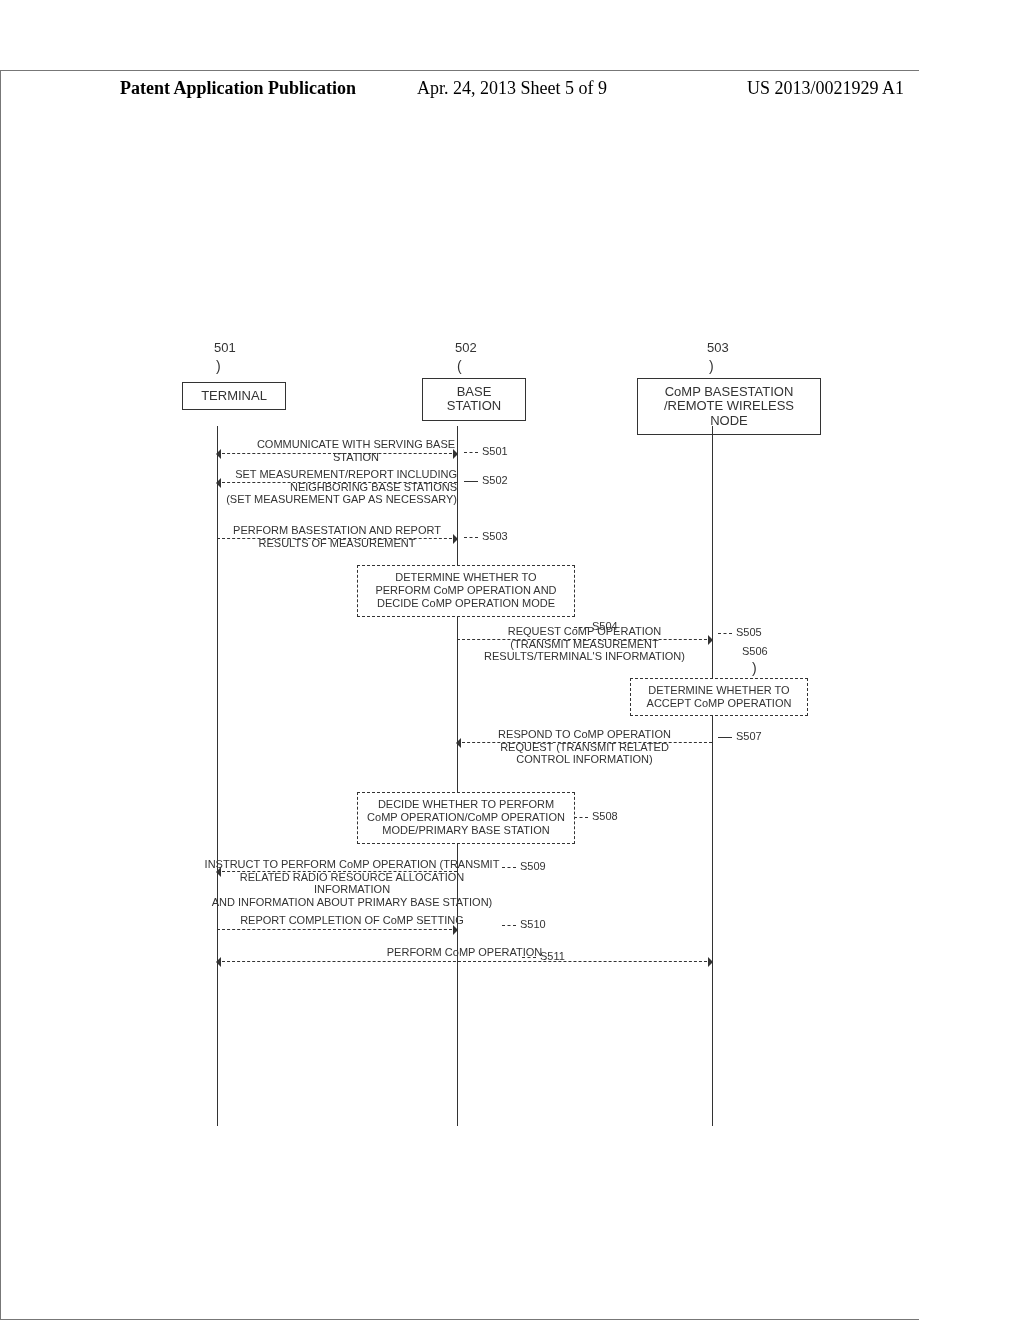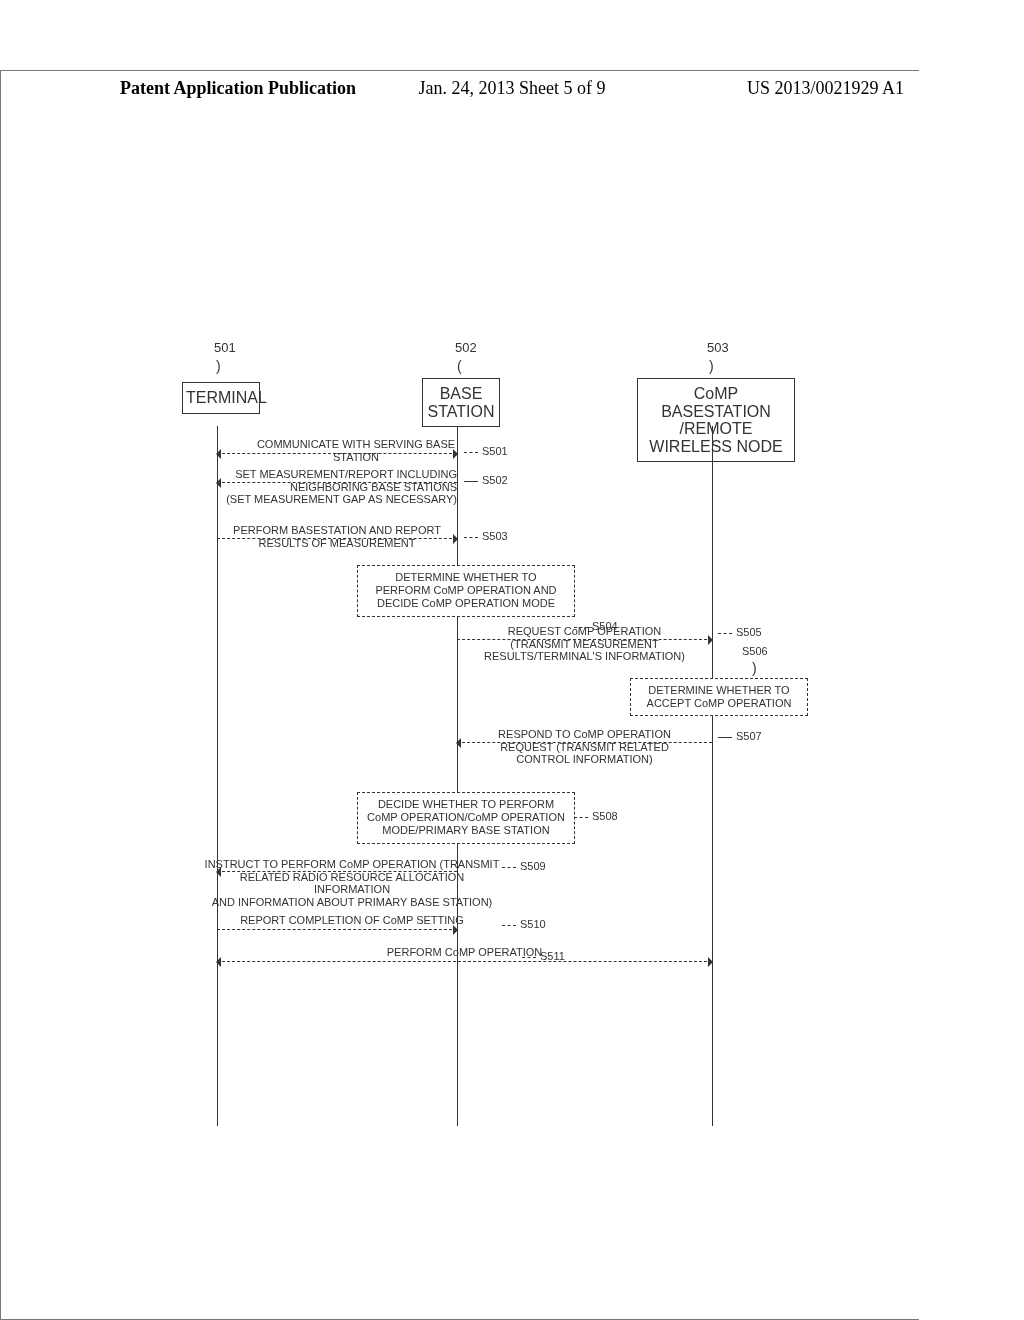--- a/index.html
+++ b/index.html
@@ -54,22 +54,22 @@
     font-size: 11px;
     color: #333;
   }
   
   .participant {
     position: absolute;
     top: 60px;
     border: 1px solid #333;
     background: #fff;
     text-align: center;
-    padding: 6px 3px;
-    font-size: 16px;
+    padding: 6px 16px;
+    font-size: 13px;
     line-height: 1.1;
   }
   .p-term   { left: 0;   width: 70px;  top: 62px;}
   .p-base   { left: 240px; width: 70px; top: 58px;}
   .p-comp   { left: 455px; width: 150px; top: 58px;}
   .part-num {
     position: absolute;
     font-size: 13px;
     top: 20px;
     text-align: center;
@@ -155,21 +155,21 @@
 
 </style>
 </head>
 <body>
 
 <div class="page">
   <div class="sheet-border"></div>
 
   <div class="header">
     <span class="left">Patent Application Publication</span>
-    <span class="mid">Jan. 24, 2013  Sheet 5 of 9</span>
+    <span class="mid">Apr. 24, 2013  Sheet 5 of 9</span>
     <span class="right">US 2013/0021929 A1</span>
   </div>
 
 
   <div class="diagram">
 
     <div class="part-num num501">501</div>
     <div class="part-num num502">502</div>
     <div class="part-num num503">503</div>
     <div class="tick tick-501">)</div>

